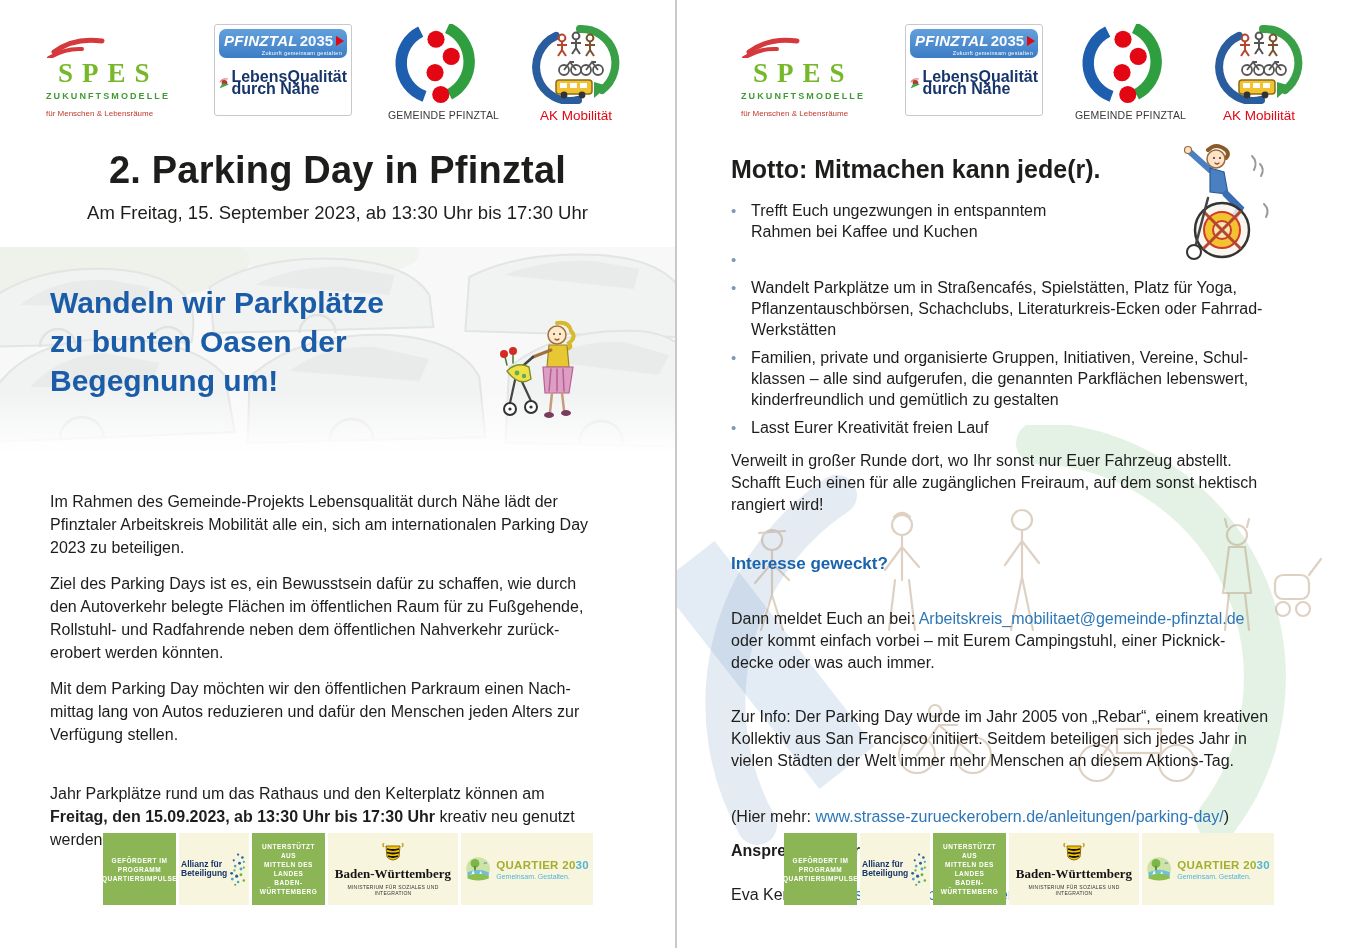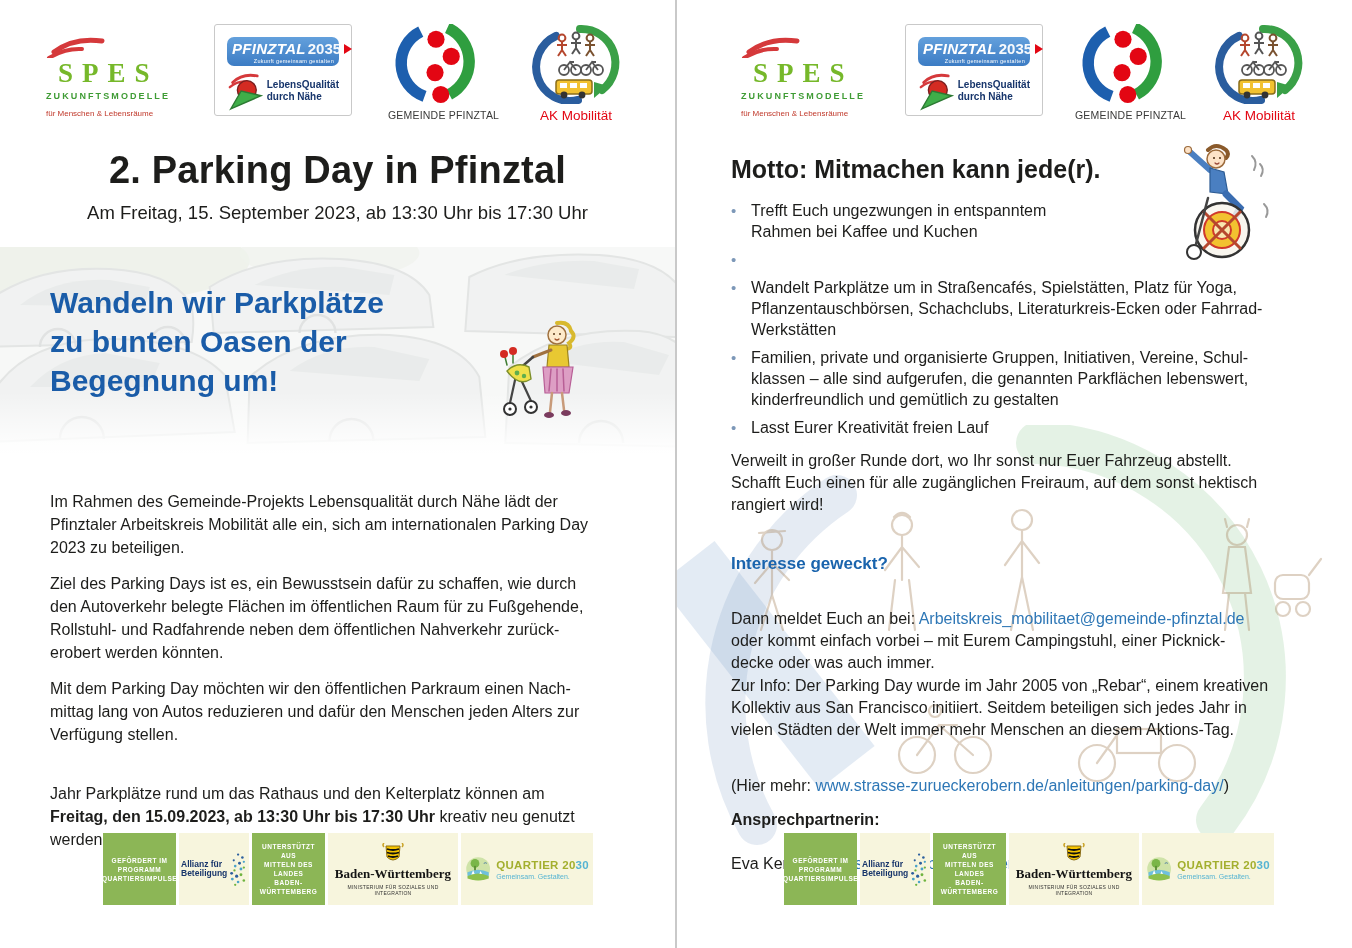--- a/index.html
+++ b/index.html
@@ -13,29 +13,29 @@
   
   .logo-row{display:flex;align-items:flex-start;padding:22px 0 0 46px;height:113px;gap:36px;}
   .page-right .logo-row{padding-left:64px;gap:32px;}
   .logo{flex:0 0 auto;}
 
   .logo-spes{width:132px;margin-top:12px;}
   .spes-name{font-family:"Liberation Serif","DejaVu Serif",serif;font-weight:bold;font-size:27px;color:#76b82a;letter-spacing:9px;margin:-4px 0 0 12px;}
   .spes-line1{font-size:9px;font-weight:bold;letter-spacing:2.1px;color:#3f9c35;margin-top:2px;}
   .spes-line2{font-size:8px;color:#c0392b;margin-top:8px;}
 
-  .logo-p35{width:138px;height:92px;border:1px solid #c9c9c9;border-radius:3px;background:#fff;box-sizing:border-box;padding:12px;margin-top:2px;position:relative;}
+  .logo-p35{width:138px;height:92px;border:1px solid #c9c9c9;border-radius:3px;background:#fff;box-sizing:border-box;padding:4px;margin-top:2px;position:relative;}
   .p35-banner{background:linear-gradient(#63a0dc,#3c7cc4);border-radius:7px;color:#fff;padding:3px 5px 2px 5px;}
   .p35-row{display:flex;align-items:center;gap:2px;}
   .p35-word{font-weight:bold;font-style:italic;font-size:15px;letter-spacing:.3px;}
   .p35-year{font-weight:bold;font-size:15px;opacity:.95;}
   .p35-arrow{width:0;height:0;border-top:5px solid transparent;border-bottom:5px solid transparent;border-left:8px solid #e30613;margin-left:1px;}
   .p35-tag{font-size:5.5px;text-align:right;margin-top:1px;letter-spacing:.3px;}
   .p35-claim-row{display:flex;align-items:center;margin-top:4px;}
-  .p35-claim{font-size:10px;line-height:12px;font-weight:bold;color:#17356b;margin-left:2px;}
+  .p35-claim{font-size:16px;line-height:12px;font-weight:bold;color:#17356b;margin-left:2px;}
 
   .logo-gp{width:96px;text-align:center;margin-top:2px;}
   .gp-caption{font-size:10.5px;color:#3a3a39;letter-spacing:.2px;margin-top:1px;white-space:nowrap;}
 
   .logo-ak{width:112px;text-align:center;margin-top:2px;}
   .ak-caption{font-size:13.5px;color:#e30613;margin-top:0;white-space:nowrap;}
 
   
   .title{font-size:38px;font-weight:bold;text-align:center;margin:14px 10px 0 10px;letter-spacing:.2px;}
   .subtitle{font-size:18.5px;text-align:center;margin-top:10px;}
@@ -55,21 +55,21 @@
 
   .bullets{list-style:none;margin:16px 0 0 0;padding:0;font-size:16px;line-height:21px;}
   .bullets li{display:flex;margin-bottom:7px;}
   .bullets .dot{color:#7d98b8;width:20px;flex:0 0 20px;font-size:15px;line-height:21px;}
   .bullets .btext{white-space:pre-line;}
 
   .rp{font-size:16px;line-height:22px;margin:0;white-space:pre-line;}
   .rp-verweilt{margin-top:12px;}
   .interest-heading{font-size:17px;font-weight:bold;color:#1a64ad;margin:38px 0 0 0;}
   .rp-signup{margin-top:12px;}
-  .rp-info{margin-top:1px;}
+  .rp-info{margin-top:32px;}
   .rp-more{margin-top:12px;}
   .contact-label{font-size:16px;font-weight:bold;margin-top:14px;}
   .rp-contact{margin-top:2px;}
   a.link{color:#2e77b6;text-decoration:none;cursor:pointer;}
 
   .watermark{position:absolute;left:0;top:425px;width:675px;height:420px;z-index:0;pointer-events:none;}
 
   
   .footer-strip{position:absolute;top:833px;display:flex;gap:3px;z-index:3;}
   .page-left .footer-strip{left:103px;}

